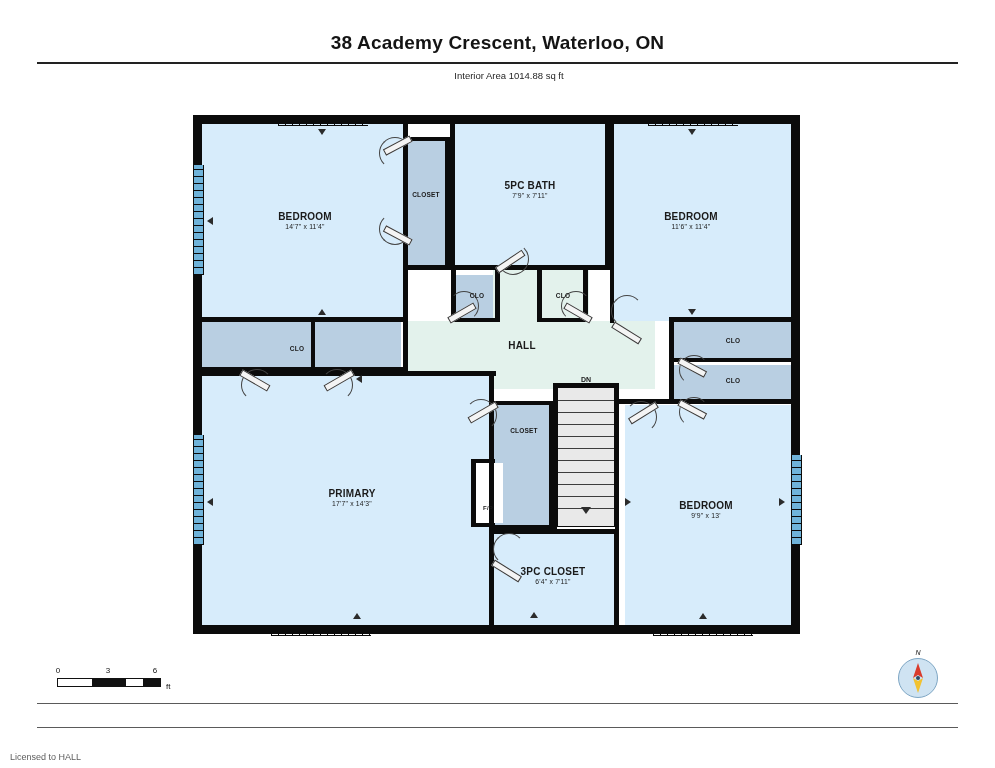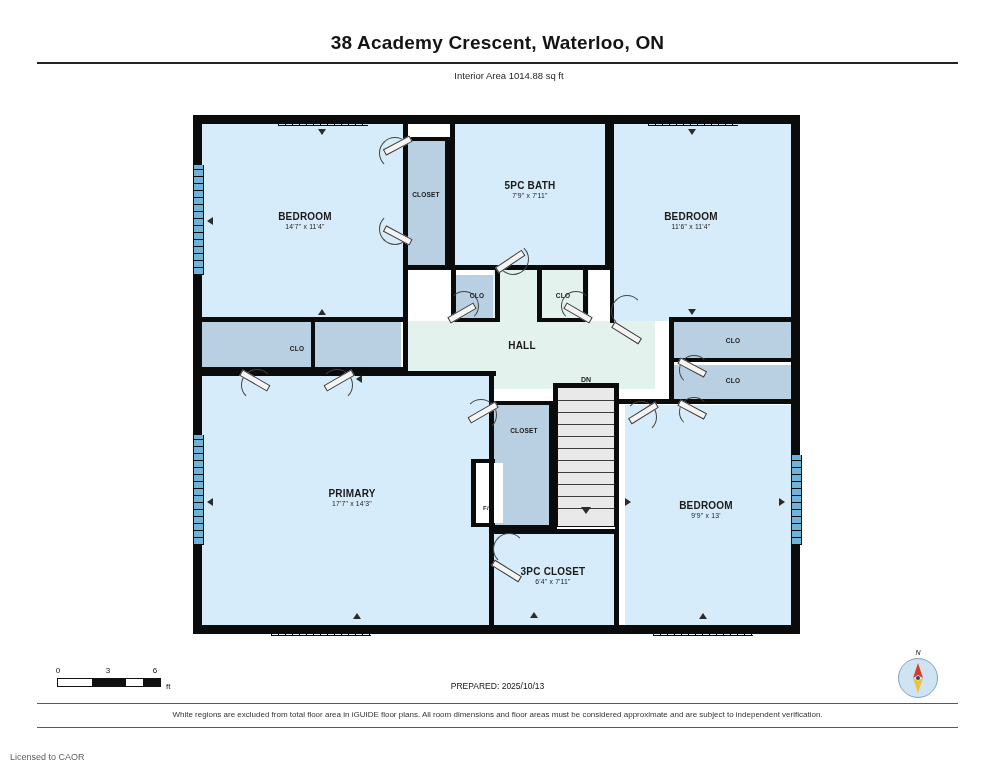--- a/index.html
+++ b/index.html
@@ -491,30 +491,28 @@
     <div class="vtri right" style="left:432px; top:383px;"></div>
     <div class="vtri up" style="left:337px; top:497px;"></div>
   </div>
 
   <div class="scalebar"></div>
   <div class="scale-tick" style="left:58px; top:666px;">0</div>
   <div class="scale-tick" style="left:108px; top:666px;">3</div>
   <div class="scale-tick" style="left:155px; top:666px;">6</div>
   <div class="scale-unit">ft</div>
 
-  <div class="prepared">PREPARED: 2025/10/13</div>
 
   <div class="compass">
     <div class="ring"></div>
     <svg width="40" height="40" viewBox="0 0 40 40" style="position:absolute;left:0;top:0;">
       <polygon points="20,5 25,20 20,17 15,20" fill="#d93b2b"></polygon>
       <polygon points="20,35 15,20 20,23 25,20" fill="#f2c230"></polygon>
       <circle cx="20" cy="20" r="2" fill="#2b4a63"></circle>
     </svg>
     <div class="n-label">N</div>
   </div>
 
   <div class="disclaimer-rule"></div>
-  <div class="disclaimer">White regions are excluded from total floor area in iGUIDE floor plans. All room dimensions and floor areas must be considered approximate and are subject to independent verification.</div>
   <div class="disclaimer-rule2"></div>
 
-  <div class="licensed">Licensed to CAOR</div>
+  <div class="licensed">Licensed to HALL</div>
 </div>
 
 </body></html>

